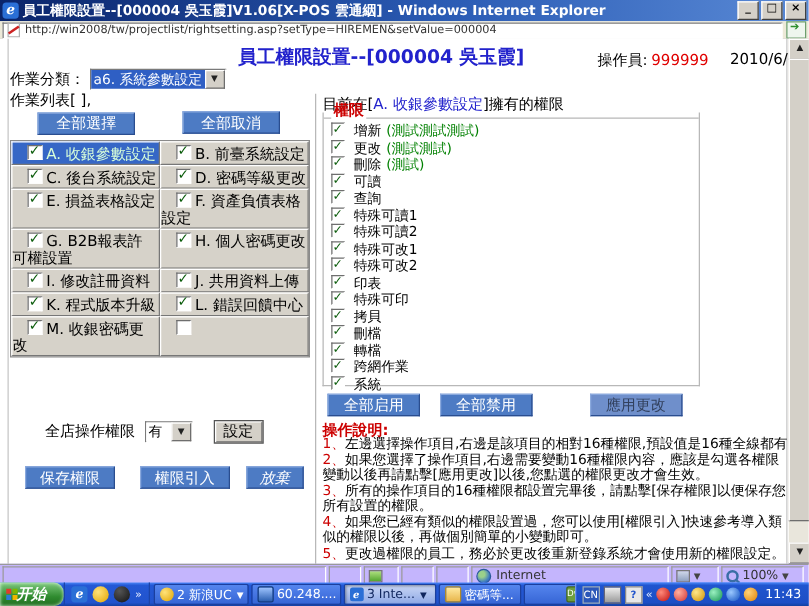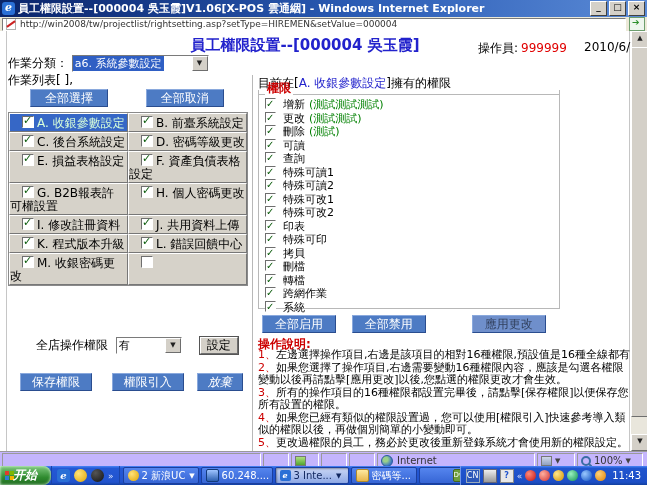--- a/index.html
+++ b/index.html
@@ -38,32 +38,32 @@
   .divider{position:absolute;left:252px;top:44px;bottom:0;border-left:1px solid #b8b8b8;}
   .page-title{position:absolute;top:5px;left:150px;width:310px;text-align:center;
     color:#2222cc;font-size:15px;font-weight:bold;white-space:nowrap;}
   .operator{position:absolute;top:9px;left:478px;white-space:nowrap;}
   .operator .val{color:#e00000;margin-left:3px;text-align:right;}
   .hdate{position:absolute;top:9px;left:584px;white-space:nowrap;}
   
   .left-pane{position:absolute;left:8px;top:24px;width:244px;height:396px;}
   .cat-row{height:17px;white-space:nowrap;}
   .select{display:inline-flex;align-items:center;height:15px;background:#fff;
-    border:1px solid;border-color:#7a7a7a #fff #fff #7a7a7a;vertical-align:middle;gap:28px;}
+    border:1px solid;border-color:#7a7a7a #fff #fff #7a7a7a;vertical-align:middle;}
   .select .sval{background:#2f5fc4;color:#fff;font-size:11px;padding:0 2px;white-space:nowrap;}
   .select .sval.plain{background:#fff;color:#000;}
   .sarrow{width:14px;height:13px;background:#d4d0c8;border:1px solid;
     border-color:#fff #6e6e6e #6e6e6e #fff;font-size:7px;line-height:12px;text-align:center;color:#222;}
   .list-label{height:14px;font-size:12px;}
   .selbtn-row{margin-top:3px;height:18px;}
   .bluebtn{display:inline-block;background:#4d7bc4;color:#fff;border:1px solid #2a4d8f;
     border-top-color:#8aa9dd;border-left-color:#8aa9dd;font-size:12px;text-align:center;
     line-height:16px;height:16px;cursor:pointer;white-space:nowrap;}
   .bluebtn.disabled{background:#6f8fcb;color:#32415e;}
-  .b-selall{width:76px;margin-left:22px;}
+  .b-selall{width:76px;margin-left:22px;font-family:Liberation Mono, monospace;}
   .b-cancall{width:76px;margin-left:34px;}
   .perm-grid{display:grid;grid-template-columns:119px 119px;border:1px solid #8a8a8a;
     width:238px;margin-top:5px;}
   .gcell{background:#d6d2c9;border:1px solid;border-color:#fff #777 #777 #fff;
     padding:2px 1px 1px 0;font-size:12px;line-height:13px;min-height:13px;}
   .gcell .cb{margin:0 3px 0 12px;}
   .gcell.selected{background:#3667c6;color:#d9ffd9;}
   .cb{display:inline-block;width:10px;height:10px;background:#fff;border:1px solid;
     border-color:#6e6e6e #fff #fff #6e6e6e;position:relative;vertical-align:-1px;}
   .cb.checked::after{content:"✓";position:absolute;left:0;top:-3px;font-size:11px;

